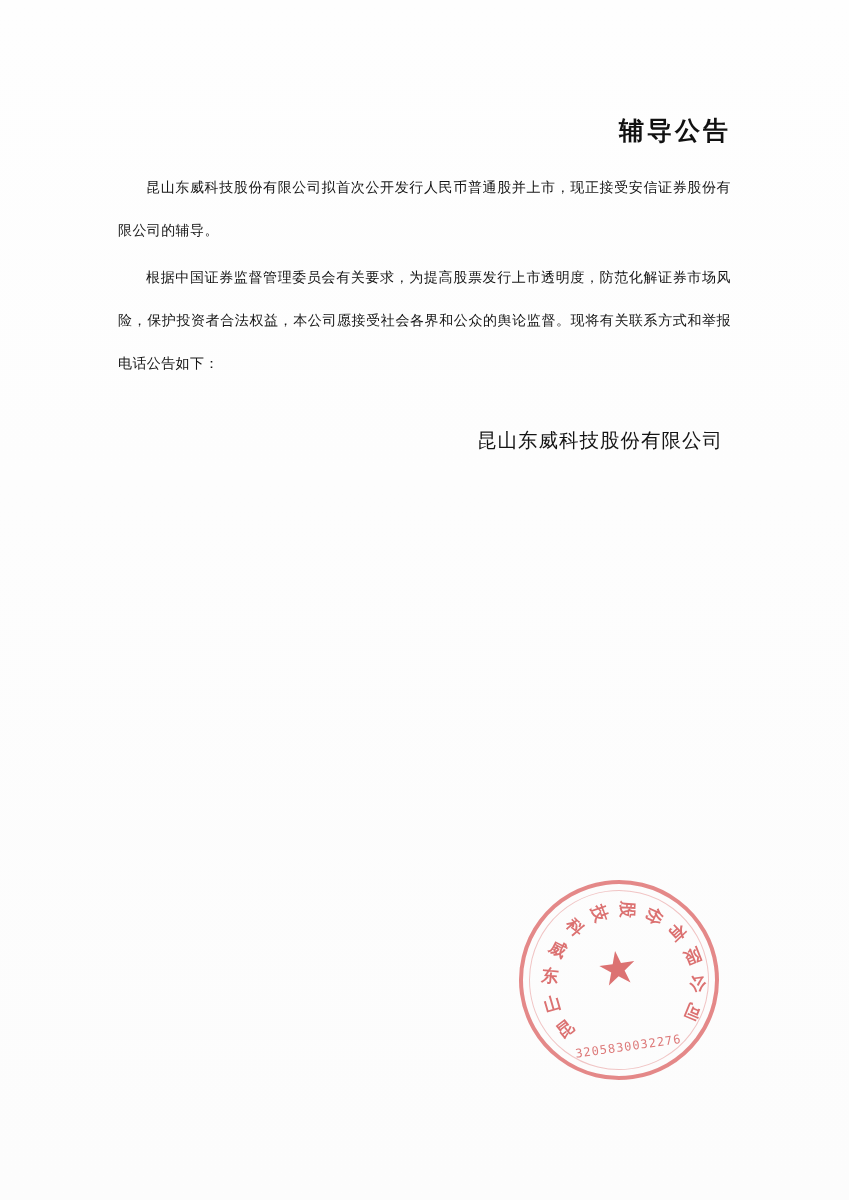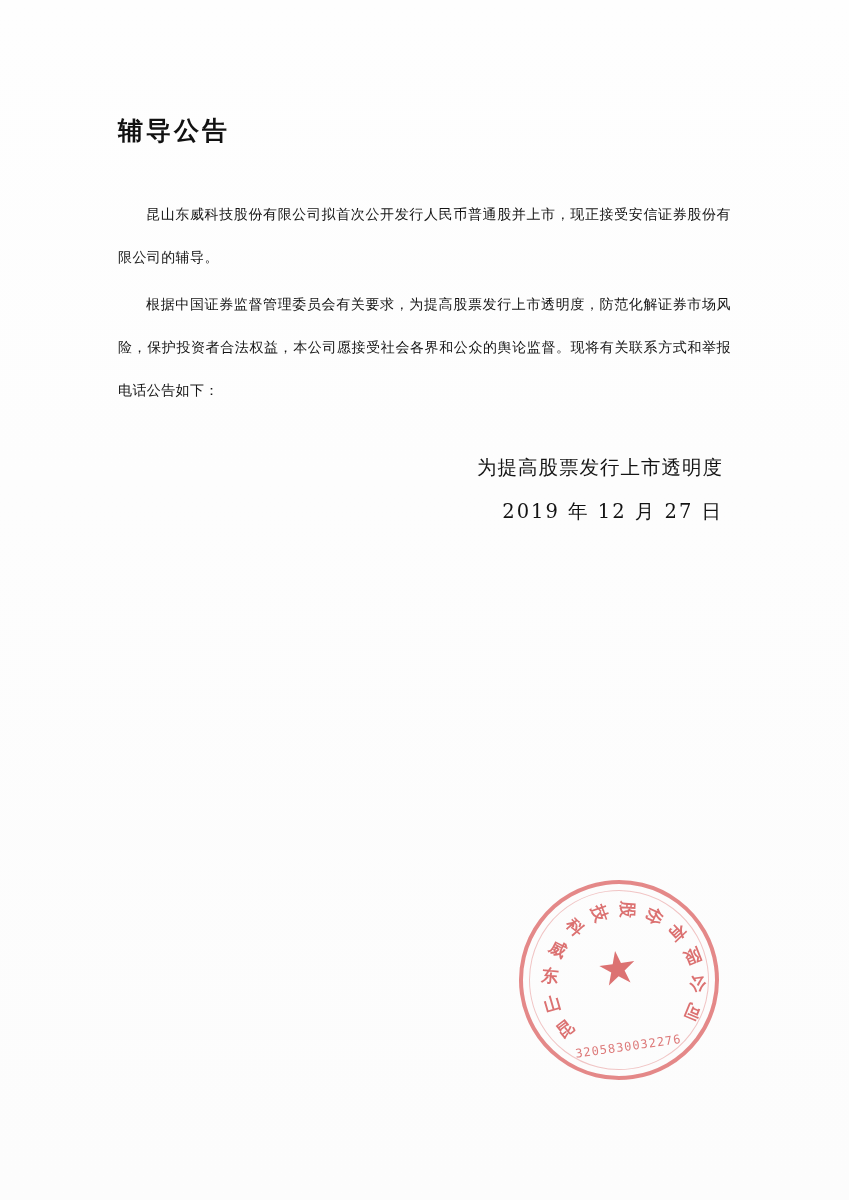--- a/index.html
+++ b/index.html
@@ -27,25 +27,25 @@
     position: absolute;
     left: 0;
     top: 0;
     width: 849px;
     height: 1200px;
     box-sizing: border-box;
     padding: 96px 118px 60px 118px;
   }
 
   .doc-title {
-    text-align: left;
+    text-align: right;
     font-size: 25px;
     font-weight: bold;
     letter-spacing: 3px;
-    margin: 18px 0 46px 0;
+    margin: 18px 0 19px 0;
     font-family: "DejaVu Serif", "Liberation Serif", serif;
     color: #111;
   }
 
   .para {
     font-size: 14px;
     line-height: 43px;
     text-align: justify;
     text-justify: inter-ideograph;
     text-indent: 2em;
@@ -150,22 +150,21 @@
 
 <div class="doc">
 
   <h1 class="doc-title">辅导公告</h1>
 
   <p class="para">昆山东威科技股份有限公司拟首次公开发行人民币普通股并上市，现正接受安信证券股份有限公司的辅导。</p>
   <p class="para">根据中国证券监督管理委员会有关要求，为提高股票发行上市透明度，防范化解证券市场风险，保护投资者合法权益，本公司愿接受社会各界和公众的舆论监督。现将有关联系方式和举报电话公告如下：</p>
 
 
   <div class="sign-block">
-    <div class="sign-line">为提高股票发行上市透明度</div>
-    <div class="sign-date">2019 年 12 月 27 日</div>
+    <div class="sign-line">昆山东威科技股份有限公司</div>
   </div>
 
 </div>
 
 <div class="seal">
   <div class="seal-top-text" id="sealRing">
       <span style="transform: rotate(-120deg) translate(0px, -74px) rotate(90deg) translate(-50%, -50%);">昆</span>
       <span style="transform: rotate(-98.1818deg) translate(0px, -74px) rotate(90deg) translate(-50%, -50%);">山</span>
       <span style="transform: rotate(-76.3636deg) translate(0px, -74px) rotate(90deg) translate(-50%, -50%);">东</span>
       <span style="transform: rotate(-54.5455deg) translate(0px, -74px) rotate(90deg) translate(-50%, -50%);">威</span>

